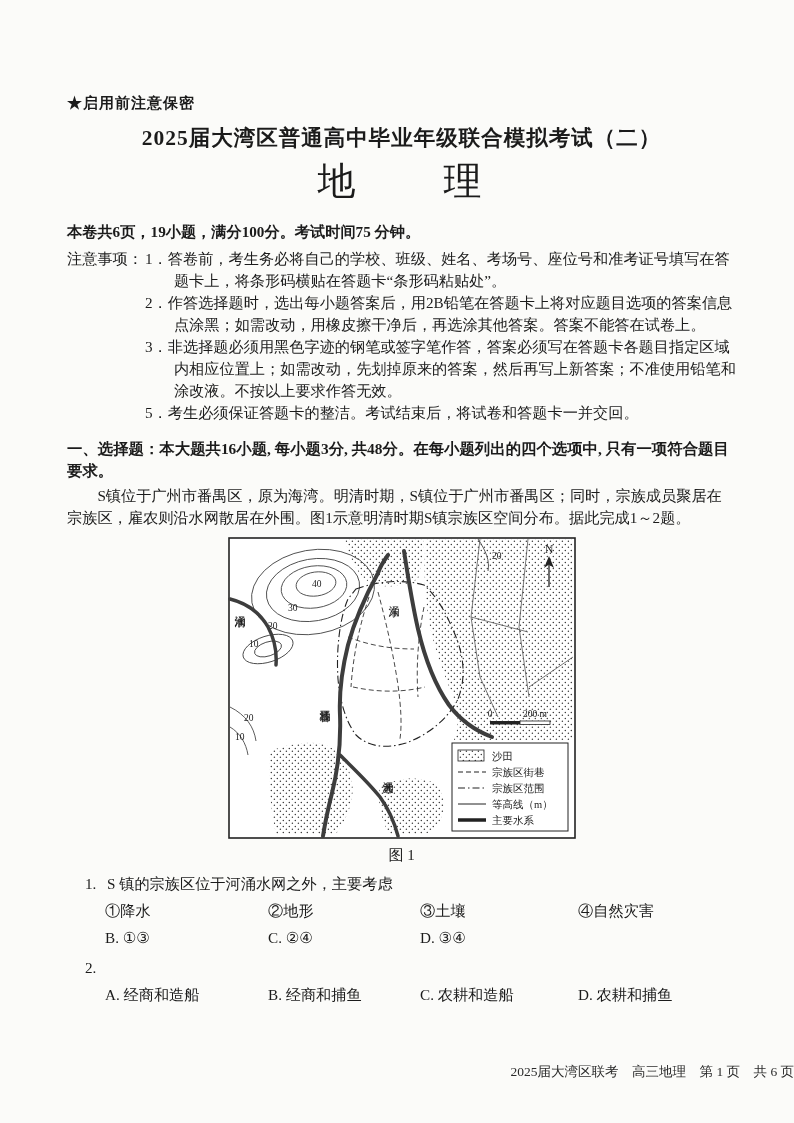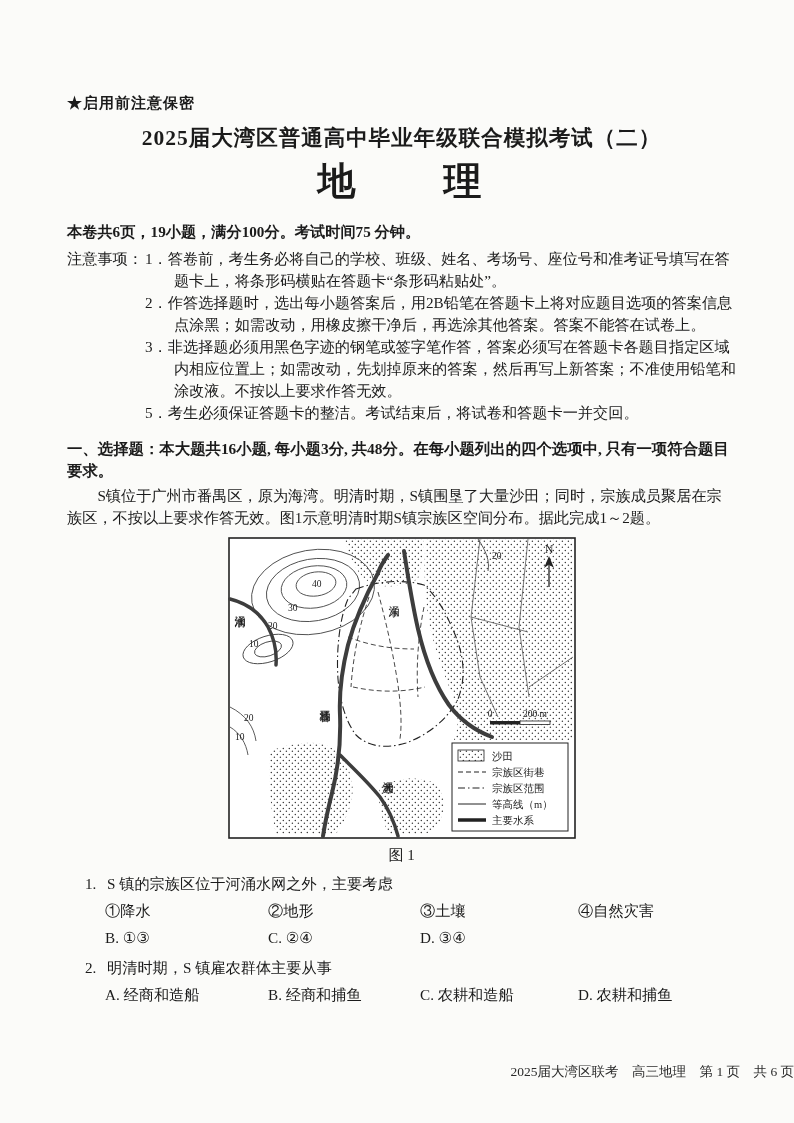--- a/index.html
+++ b/index.html
@@ -9,21 +9,21 @@
     width:794px; height:1123px;
     margin:0 auto;
     background:#fbfbf9;
     color:#1b1b1b;
     font-family:"Liberation Serif","DejaVu Serif",serif;
     overflow:hidden;
   }
   .content { position:absolute; left:67px; right:58px; top:0; }
   .security { padding-top:94px; font-size:15px; font-weight:bold; letter-spacing:1px; }
   .title { text-align:center; font-size:21.5px; font-weight:bold; margin-top:10px; letter-spacing:1px; }
-  .subject { text-align:center; font-size:38px; font-weight:bold; margin-top:4px; letter-spacing:4px; }
+  .subject { text-align:center; font-size:38px; font-weight:normal; margin-top:4px; letter-spacing:4px; }
   .exam-info { font-size:15.2px; font-weight:bold; margin-top:14px; line-height:22px; }
   .notes { position:relative; margin-top:5px; font-size:15.2px; line-height:22px; padding-left:78px; }
   .notes-label { position:absolute; left:0; top:0; }
   .note-item { padding-left:1.9em; text-indent:-1.9em; }
   .section-head { margin-top:14px; font-size:15.4px; font-weight:bold; line-height:22px; }
   .passage { margin-top:3px; font-size:15.2px; line-height:22px; text-indent:2em; }
   .figure-wrap { margin-top:8px; text-align:center; }
   .figure-caption { font-size:15px; margin-top:3px; text-align:center; }
   .question { margin-top:8px; font-size:15.2px; line-height:22px; padding-left:18px; }
   .q-stem { display:flex; }
@@ -46,21 +46,21 @@
 
     <div class="notes">
       <span class="notes-label">注意事项：</span>
       <p class="note-item">1．答卷前，考生务必将自己的学校、班级、姓名、考场号、座位号和准考证号填写在答题卡上，将条形码横贴在答题卡“条形码粘贴处”。</p>
       <p class="note-item">2．作答选择题时，选出每小题答案后，用2B铅笔在答题卡上将对应题目选项的答案信息点涂黑；如需改动，用橡皮擦干净后，再选涂其他答案。答案不能答在试卷上。</p>
       <p class="note-item">3．非选择题必须用黑色字迹的钢笔或签字笔作答，答案必须写在答题卡各题目指定区域内相应位置上；如需改动，先划掉原来的答案，然后再写上新答案；不准使用铅笔和涂改液。不按以上要求作答无效。</p>
       <p class="note-item">5．考生必须保证答题卡的整洁。考试结束后，将试卷和答题卡一并交回。</p>
     </div>
 
     <div class="section-head">一、选择题：本大题共16小题, 每小题3分, 共48分。在每小题列出的四个选项中, 只有一项符合题目要求。</div>
-    <p class="passage">S镇位于广州市番禺区，原为海湾。明清时期，S镇围垦了大量沙田；同时，宗族成员聚居在宗族区，不按以上要求作答无效。图1示意明清时期S镇宗族区空间分布。据此完成1～2题。</p>
+    <p class="passage">S镇位于广州市番禺区，原为海湾。明清时期，S镇位于广州市番禺区；同时，宗族成员聚居在宗族区，雇农则沿水网散居在外围。图1示意明清时期S镇宗族区空间分布。据此完成1～2题。</p>
 
     <div class="figure-wrap">
       <svg class="map" width="348" height="302" viewBox="0 0 348 302" xmlns="http://www.w3.org/2000/svg">
         <defs>
           <pattern id="stipple" width="6" height="6" patternUnits="userSpaceOnUse">
             <circle cx="1.3" cy="1.6" r="0.75" fill="#3a3a3a"></circle>
             <circle cx="4.4" cy="4.2" r="0.75" fill="#3a3a3a"></circle>
           </pattern>
         </defs>
 
@@ -169,21 +169,20 @@
       <div class="opt-row">
         <span>B. ①③</span>
         <span>C. ②④</span>
         <span>D. ③④</span>
       </div>
     </div>
 
     <div class="question">
       <div class="q-stem">
         <span class="q-num">2.</span>
-        <span class="q-text">明清时期，S 镇雇农群体主要从事</span>
       </div>
       <div class="opt-row">
         <span>A. 经商和造船</span>
         <span>B. 经商和捕鱼</span>
         <span>C. 农耕和造船</span>
         <span>D. 农耕和捕鱼</span>
       </div>
     </div>
 
   </div>

